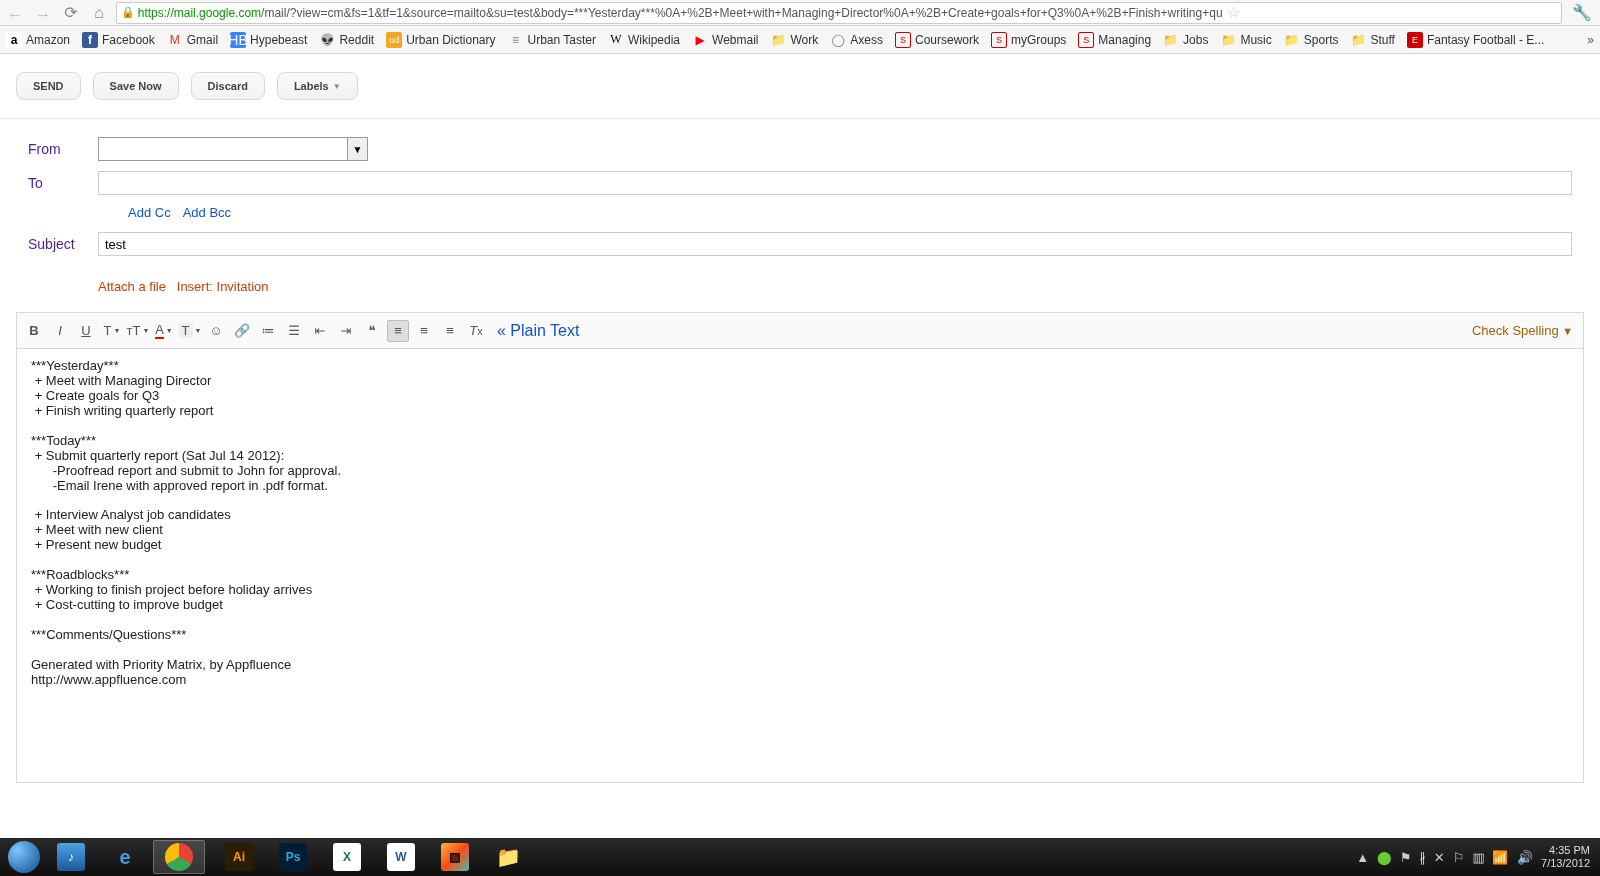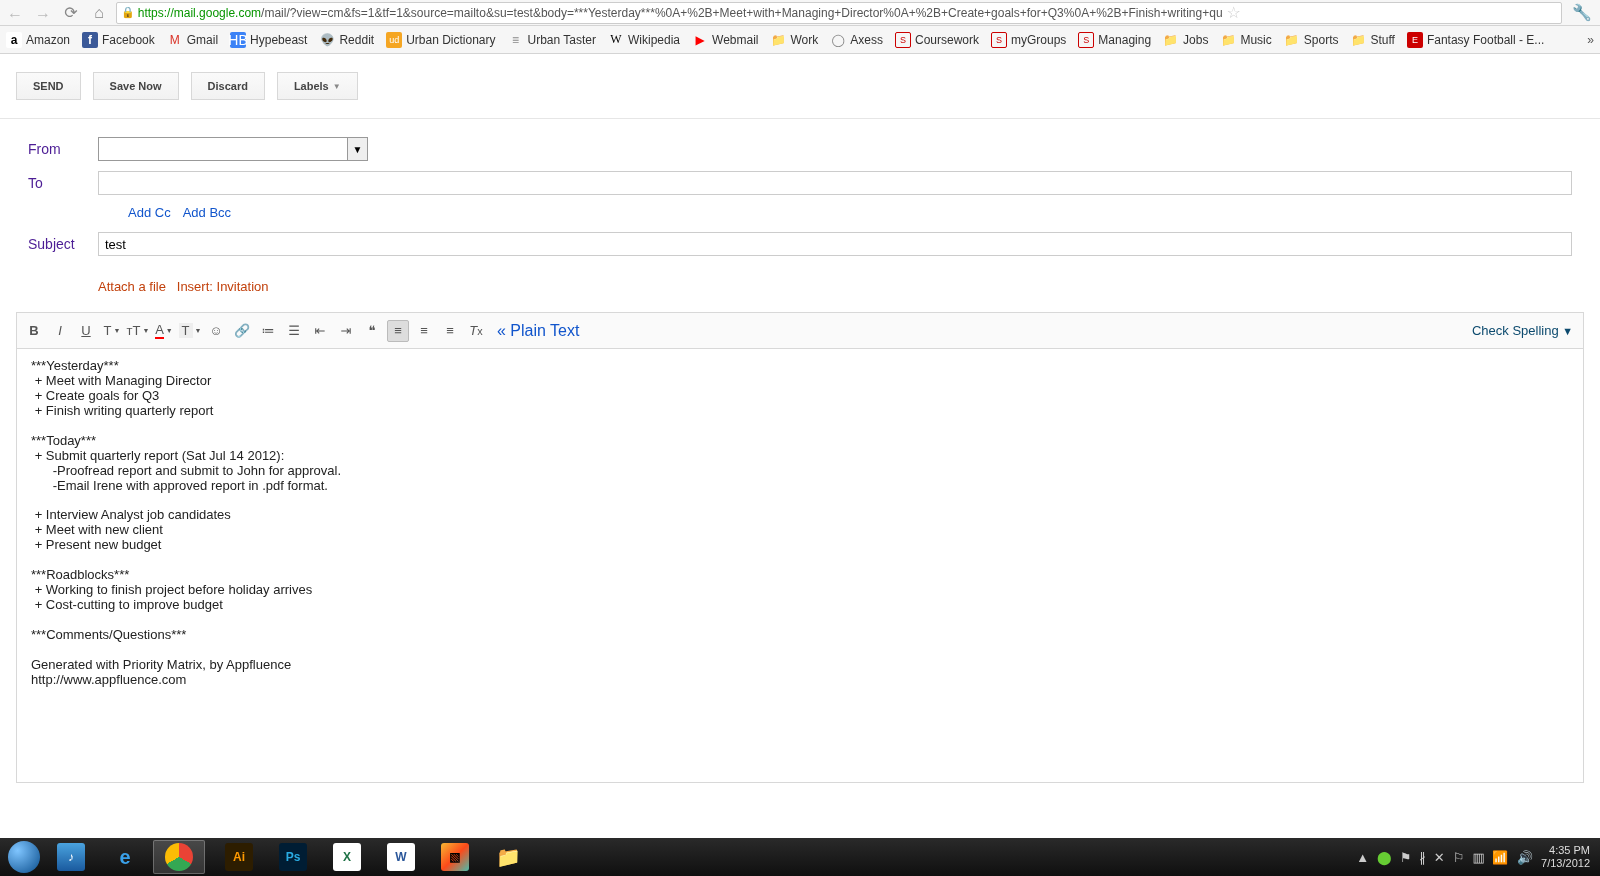--- a/index.html
+++ b/index.html
@@ -18,21 +18,21 @@
 
 
 .bm-bar{height:28px;background:#f6f6f6;border-bottom:1px solid #d4d4d4;display:flex;align-items:center;padding:0 6px;gap:12px;font-size:12px;color:#333}
 .bm{display:flex;align-items:center;gap:4px;white-space:nowrap}
 .bm-ico{width:16px;height:16px;display:flex;align-items:center;justify-content:center;font-size:12px;border-radius:2px}
 .folder{color:#e8b93f}
 .more{margin-left:auto;color:#555}
 
 
 .compose-bar{padding:18px 16px;display:flex;gap:12px;border-bottom:1px solid #e6e6e6}
-.btn{border:1px solid #d8d8d8;background:linear-gradient(#fafafa,#f2f2f2);border-radius:0;font-size:11px;font-weight:bold;color:#444;padding:7px 16px;cursor:pointer;display:flex;align-items:center;gap:4px}
+.btn{border:1px solid #d8d8d8;background:linear-gradient(#fafafa,#f2f2f2);border-radius:8px;font-size:11px;font-weight:bold;color:#444;padding:7px 16px;cursor:pointer;display:flex;align-items:center;gap:4px}
 .btn small{font-size:8px;color:#888}
 
 
 .form-area{padding:18px 28px 6px 28px}
 .row{display:flex;align-items:center;margin-bottom:10px}
 .label{width:70px;font-size:14px;color:#4c1d95}
 .inp{flex:1;height:24px;border:1px solid #ccc;background:#fff;padding:0 6px;font-size:13px}
 .from-sel{width:270px;height:24px;border:1px solid #999;background:#fff;display:flex}
 .from-sel .dd{width:20px;border-left:1px solid #999;background:#efefef;display:flex;align-items:center;justify-content:center;font-size:10px}
 .links{margin-left:100px;font-size:13px;display:flex;gap:12px;margin-bottom:12px}
@@ -41,21 +41,21 @@
 .attach-row{margin-left:70px;font-size:13px;margin-bottom:12px}
 .attach-row a{color:#c2410c;cursor:pointer}
 .ins{color:#c2410c}
 
 
 .fmt-bar{border:1px solid #d8d8d8;border-bottom:none;margin:0 16px;height:36px;display:flex;align-items:center;padding:0 6px;gap:4px;background:#fafafa;position:relative}
 .fmt{width:22px;height:22px;display:flex;align-items:center;justify-content:center;color:#555;font-size:13px;border-radius:2px}
 .fmt.sel{background:#ddd;border:1px solid #bbb}
 .fmt small{font-size:7px;margin-left:2px}
 .plain{color:#1155cc;font-size:16px;margin-left:6px;cursor:pointer}
-.spell{position:absolute;right:10px;color:#0c4a6e;font-size:13px;cursor:pointer}
+.spell{position:absolute;right:10px;color:#a16207;font-size:13px;cursor:pointer}
 
 
 .editor{border:1px solid #d8d8d8;margin:0 16px;height:435px;padding:10px 14px;font-size:13px;color:#222;white-space:pre-wrap;font-family:Arial,sans-serif;line-height:1.15;overflow:auto}
 
 
 .taskbar{position:absolute;bottom:0;left:0;right:0;height:38px;background:linear-gradient(#2a2a2a,#0f0f0f);display:flex;align-items:center;padding:0 4px}
 .start{width:40px;height:38px;display:flex;align-items:center;justify-content:center}
 .orb{width:32px;height:32px;border-radius:50%;background:radial-gradient(circle at 30% 30%,#7fc5ff,#0a4d8c)}
 .tb-app{width:52px;height:34px;display:flex;align-items:center;justify-content:center;margin:0 1px;border-radius:2px}
 .tb-app.act{background:rgba(255,255,255,.15);box-shadow:inset 0 0 0 1px rgba(255,255,255,.25)}

